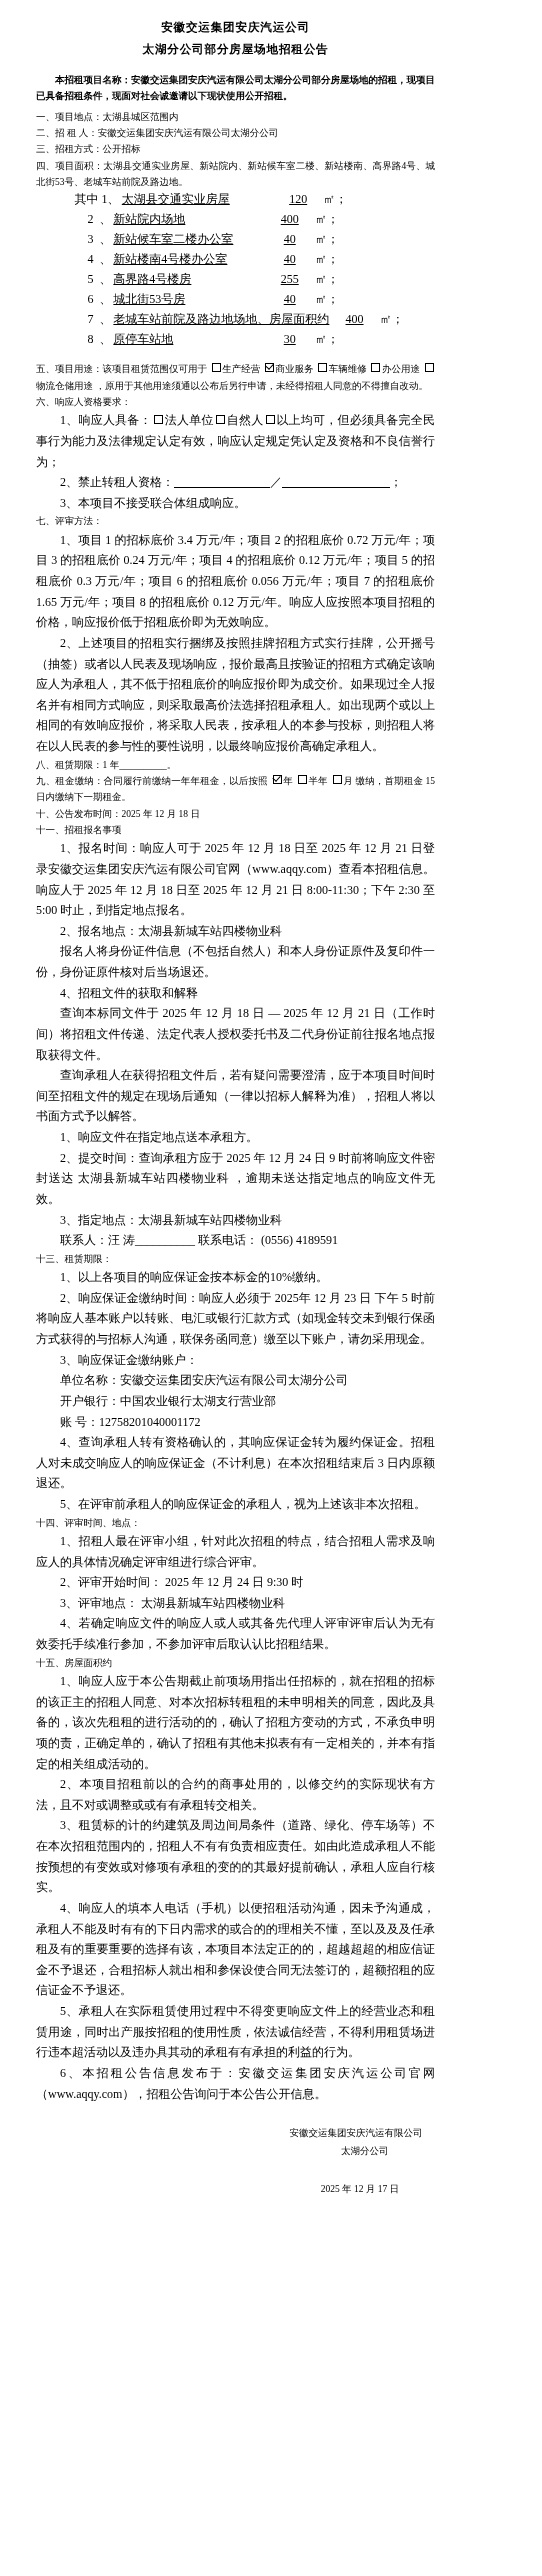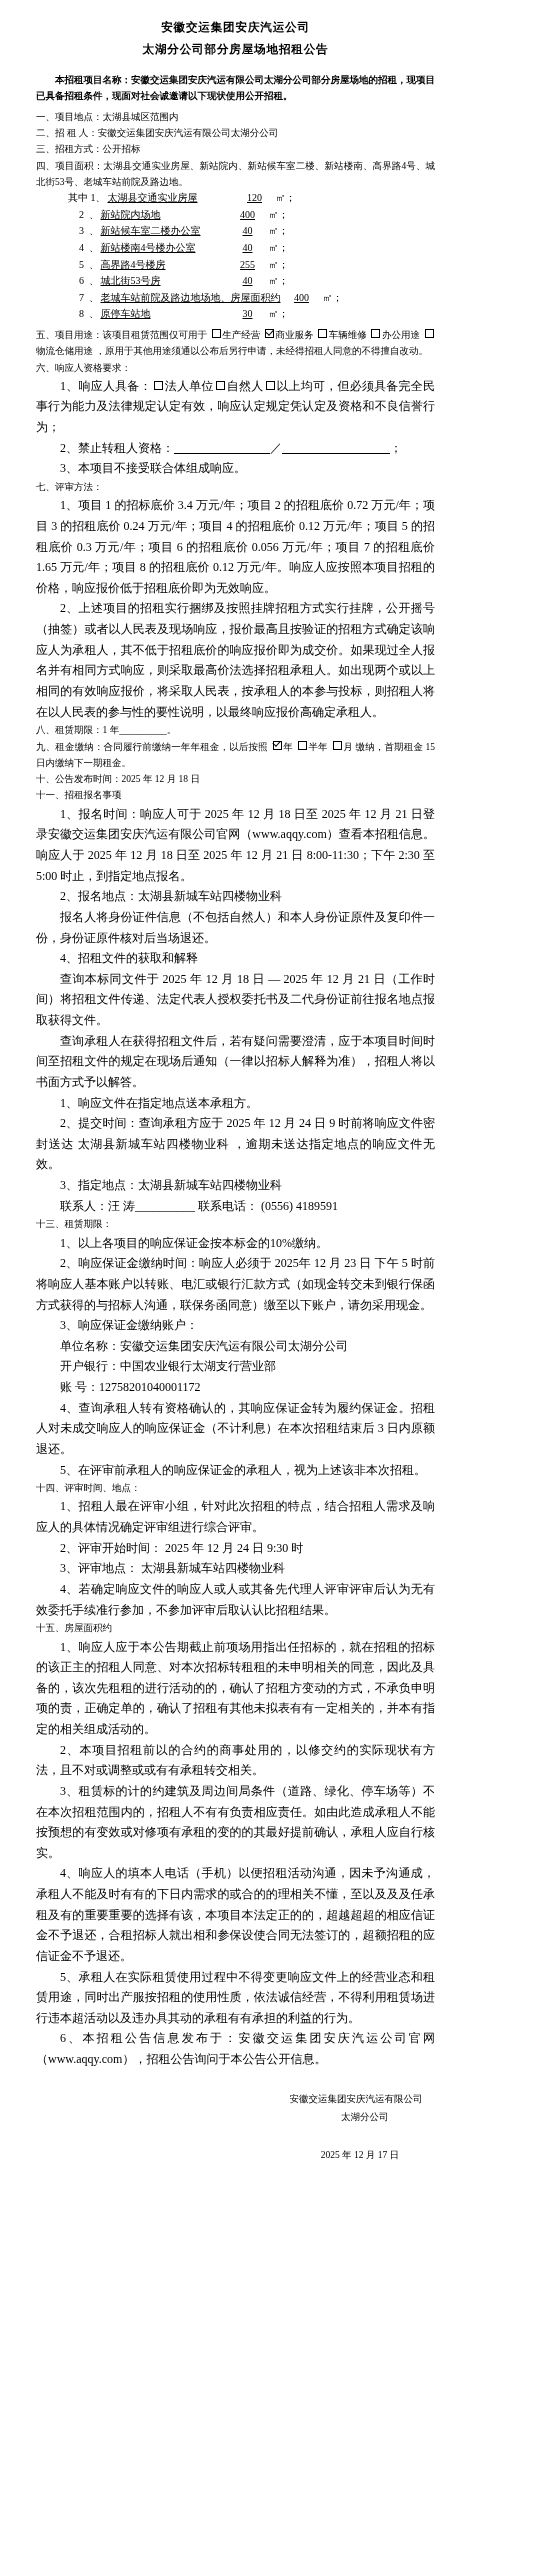--- a/index.html
+++ b/index.html
@@ -43,22 +43,22 @@
   .sec-head {
     font-size: 9.5px;
     line-height: 1.72;
   }
   .list-line {
     font-size: 12px;
     line-height: 1.72;
     text-indent: 2em;
   }
   .num-table {
-    margin: 0 0 0 0;
-    font-size: 10px;
+    margin: 0 0 8px 0;
+    font-size: 12px;
     line-height: 1.66;
   }
   .num-row {
     display: flex;
     align-items: baseline;
     padding-left: 3.2em;
   }
   .num-row .idx {
     width: 1.6em;
     flex: 0 0 auto;

